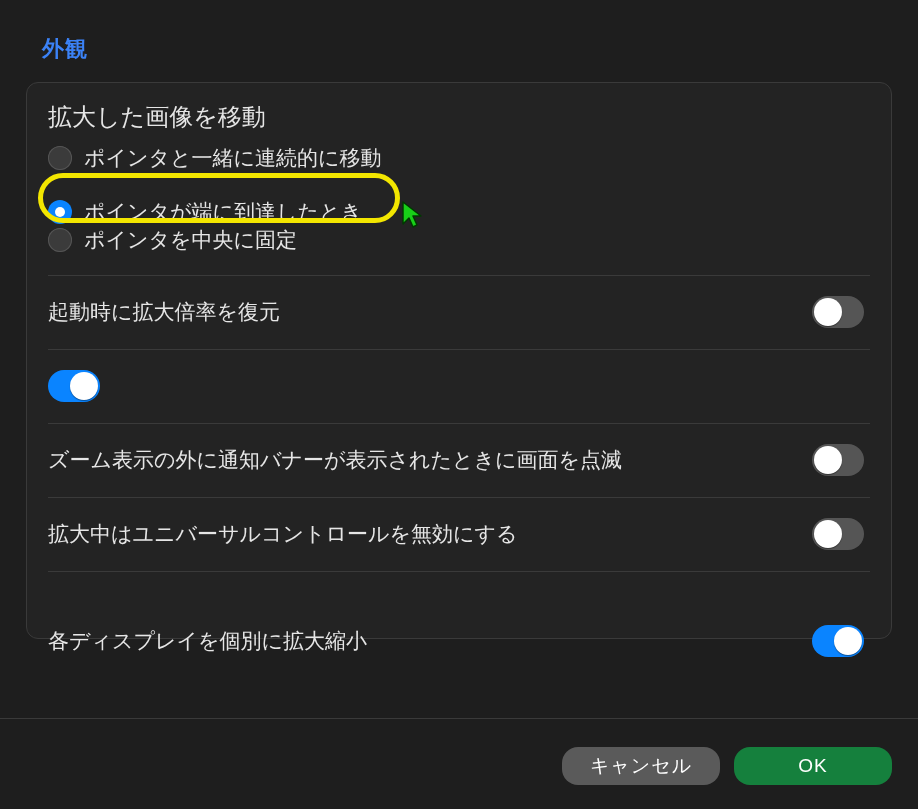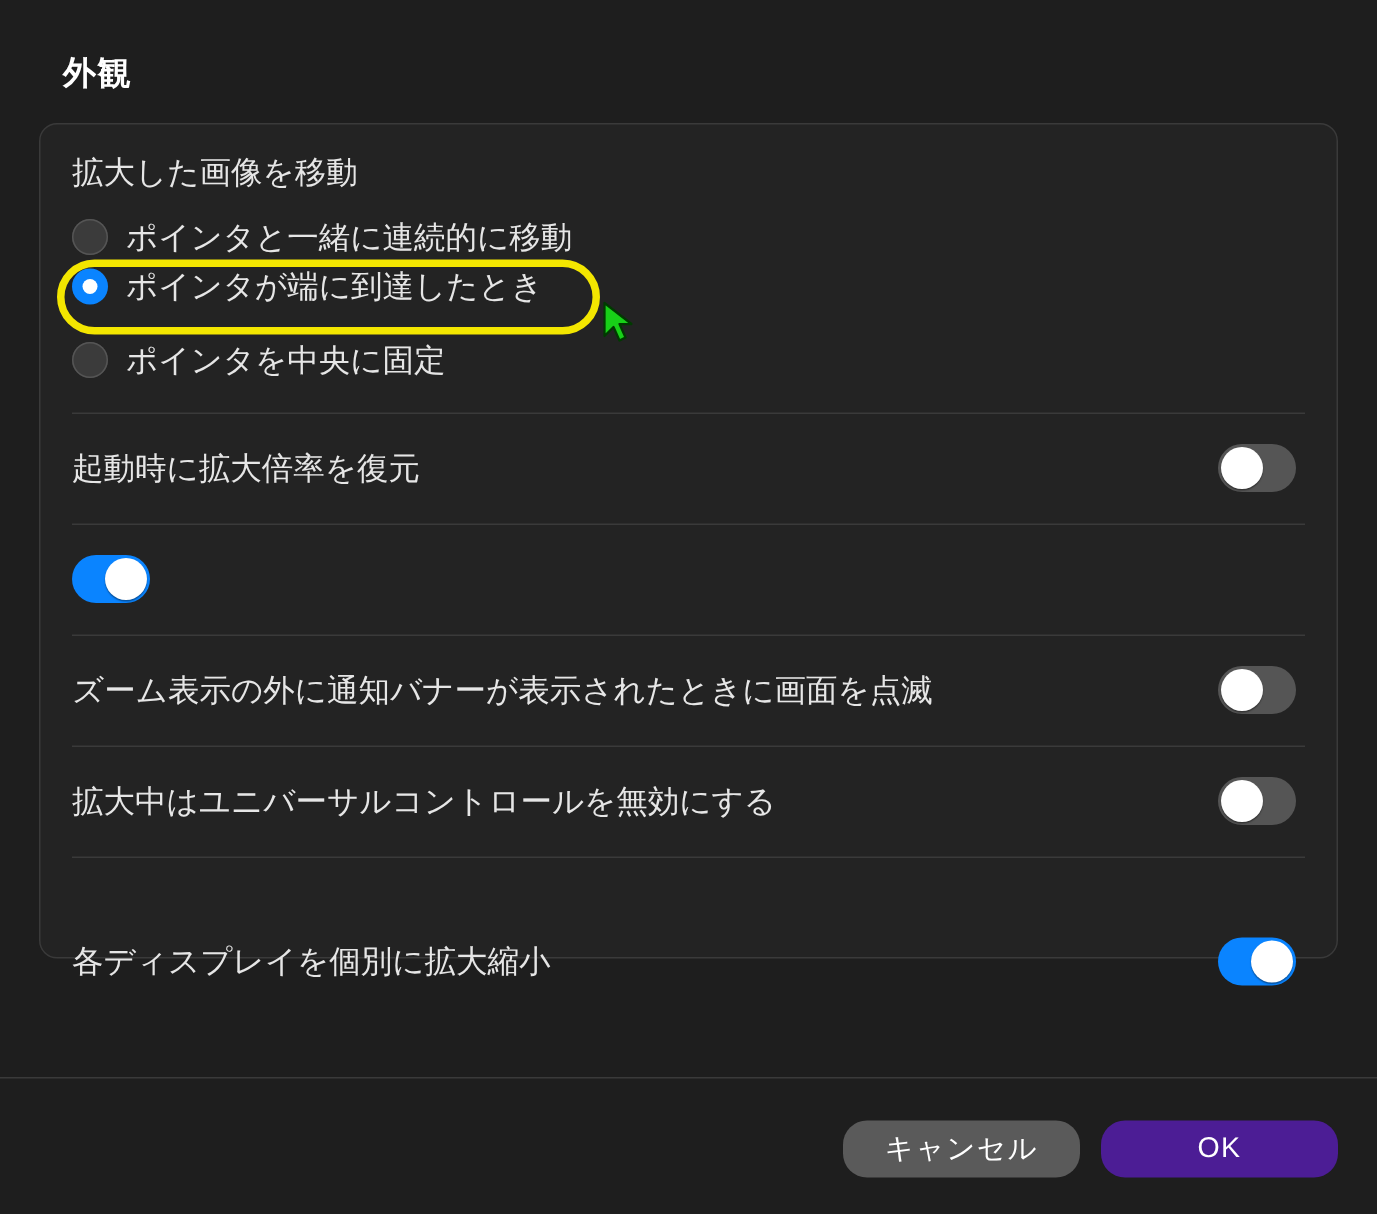--- a/index.html
+++ b/index.html
@@ -21,42 +21,42 @@
     inset: 0;
     box-sizing: border-box;
   }
 
   .section-title {
     position: absolute;
     top: 34px;
     left: 42px;
     font-size: 22px;
     font-weight: 700;
-    color: #ffffff;
+    color: #3b82f6;
     letter-spacing: 1px;
   }
 
   .panel {
     position: absolute;
     top: 82px;
     left: 26px;
     width: 866px;
     height: 557px;
     border: 1px solid #3a3a3a;
     border-radius: 12px;
     background: #232323;
     box-sizing: border-box;
     padding: 0 0;
   }
 
   .group-label {
     position: absolute;
     top: 101px;
     left: 48px;
-    font-size: 21px;
+    font-size: 24px;
     color: #e6e6e6;
   }
 
   .radio-row {
     position: absolute;
     left: 48px;
     display: flex;
     align-items: center;
     height: 34px;
   }
@@ -82,21 +82,21 @@
     height: 10px;
     background: #ffffff;
     border-radius: 50%;
   }
   .radio-row .radio-label {
     font-size: 21px;
     color: #e6e6e6;
   }
 
   #radio-row-0 { top: 141px; text-align: right; }
-  #radio-row-1 { top: 174px; }
+  #radio-row-1 { top: 195px; }
   #radio-row-2 { top: 223px; }
 
   .highlight-ring {
     position: absolute;
     top: 173px;
     left: 38px;
     width: 362px;
     height: 50px;
     border: 5px solid #f3e600;
     border-radius: 28px;
@@ -195,21 +195,21 @@
   }
   .btn-cancel {
     left: 562px;
     width: 158px;
     background: #5a5a5a;
     color: #ffffff;
   }
   .btn-ok {
     left: 734px;
     width: 158px;
-    background: #4c1d95;
+    background: #15803d;
     color: #ffffff;
   }
 </style>
 </head>
 <body>
 <div class="sheet">
 
   <div class="section-title">外観</div>
 
   <div class="panel"></div>

